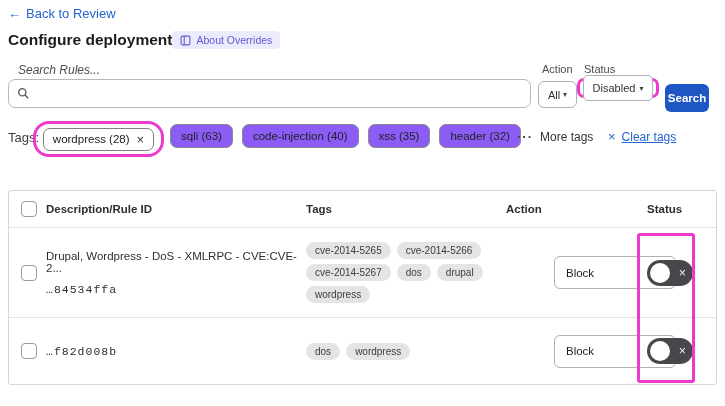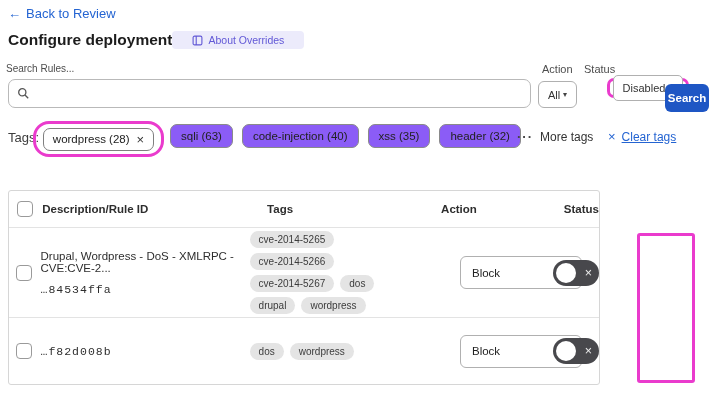--- a/index.html
+++ b/index.html
@@ -3,49 +3,49 @@
 <meta charset="utf-8">
 <style>
   * { margin:0; padding:0; box-sizing:border-box; }
   body { background:#fff; font-family:"Liberation Sans", sans-serif; }
   .page { position:relative; width:725px; height:406px; background:#fff; overflow:hidden; }
 
   
   .back-link { position:absolute; left:8px; top:6px; font-size:13px; color:#2464d2; text-decoration:none; display:flex; gap:5px; align-items:center; cursor:pointer; }
   .title-row { position:absolute; left:8px; top:31px; display:flex; align-items:center; gap:0; }
   .page-title { font-size:15.5px; font-weight:700; color:#1c1c1c; }
-  .about-badge { display:flex; align-items:center; gap:5px; background:#ecebfb; color:#6158d6; font-size:10.5px; padding:3px 20px; border-radius:4px; cursor:pointer; }
-
-  
-  .search-label { position:absolute; left:6px; top:63px; font-size:10px; color:#4d4d4d; }
+  .about-badge { display:flex; align-items:center; gap:5px; background:#ecebfb; color:#6158d6; font-size:10.5px; padding:3px 8px; border-radius:4px; cursor:pointer; }
+
+  
+  .search-label { position:absolute; left:18px; top:63px; font-size:12px; color:#4d4d4d;font-style:italic; }
   .search-box { position:absolute; left:8px; top:79px; width:523px; height:29px; border:1px solid #b9b9b9; border-radius:7px; display:flex; align-items:center; padding:0 8px; gap:6px; background:#fff; }
   .search-box input { border:none; outline:none; flex:1; font-size:12px; font-family:"Liberation Sans",sans-serif; background:transparent; }
   .action-label { position:absolute; left:542px; top:63px; font-size:11px; color:#4d4d4d; }
   .action-dd { position:absolute; left:538px; top:81px; height:27px; width:39px; border:1px solid #b0b0b0; border-radius:6px; display:flex; align-items:center; justify-content:center; gap:3px; font-size:11px; color:#333; cursor:pointer; background:#fff; }
   .status-label { position:absolute; left:584px; top:63px; font-size:11px; color:#4d4d4d; }
-  .status-highlight { position:absolute; left:577px; top:78px; width:82px; height:20px; border:3px solid #ea3bcd; border-radius:7px; display:flex; align-items:center; justify-content:center;margin-left:30px; }
+  .status-highlight { position:absolute; left:577px; top:78px; width:82px; height:20px; border:3px solid #ea3bcd; border-radius:7px; display:flex; align-items:center; justify-content:center; }
   .status-dd { height:26px; width:70px; border:1px solid #b0b0b0; border-radius:5px; display:flex; align-items:center; justify-content:center; gap:4px; font-size:11px; color:#333; cursor:pointer; background:#fff; }
   .dd-arrow { font-size:8px; color:#444; }
   .search-btn { position:absolute; left:665px; top:84px; width:44px; height:28px; background:#1e56c4; color:#fff; border:none; border-radius:6px; font-size:11.5px; font-weight:600; font-family:"Liberation Sans",sans-serif; cursor:pointer; }
 
   
   .tags-label { position:absolute; left:8px; top:130px; font-size:13px; color:#3d3d3d; }
   .wp-highlight { position:absolute; left:33px; top:121px; width:131px; height:36px; border:3px solid #ea3bcd; border-radius:16px; display:flex; align-items:center; justify-content:center; }
   .selected-chip { display:flex; align-items:center; gap:7px; border:1px solid #7f7f7f; border-radius:7px; padding:4px 9px; font-size:11.5px; color:#222; background:#fff; cursor:pointer; }
   .chip-close { font-size:13px; color:#333; line-height:1; cursor:pointer; }
   .filter-chips { position:absolute; left:170px; top:124px; display:flex; gap:9px; }
   .filter-chip { border:1px solid #8a8a8a; border-radius:7px; padding:5px 10px; font-size:11.5px; color:#222; background:#8b5cf6; cursor:pointer; white-space:nowrap; }
   .more-tags { position:absolute; left:517px; top:129px; display:flex; align-items:center; gap:7px; font-size:12px; color:#333; cursor:pointer; }
   .more-dots { font-weight:700; letter-spacing:1px; color:#444; font-size:13px; }
   .clear-tags { position:absolute; left:608px; top:129px; display:flex; align-items:center; gap:6px; font-size:12px; color:#2464d2; cursor:pointer; }
   .clear-x { font-size:13px; }
   .clear-text { text-decoration:underline; }
 
   
-  .rules-table { position:absolute; left:8px; top:190px; width:592px; border:1px solid #d6d6d6; border-radius:3px; background:#fff; }
+  .rules-table { position:absolute; left:8px; top:190px; width:709px; border:1px solid #d6d6d6; border-radius:3px; background:#fff; }
   .t-row { display:flex; align-items:center; }
   .t-head { height:37px; border-bottom:1px solid #e3e3e3; }
   .t-body-row { border-bottom:1px solid #e3e3e3; }
   .row-1 { height:90px; }
   .row-2 { height:66px; border-bottom:none; }
   .col-check { width:37px; display:flex; justify-content:flex-end; padding-right:9px; }
   .col-desc { width:260px; font-size:11.5px; color:#2e2e2e; }
   .col-tags { width:200px; padding-right:8px; }
   .col-action { width:135px; }
   .col-status { flex:1; padding-left:6px; }

